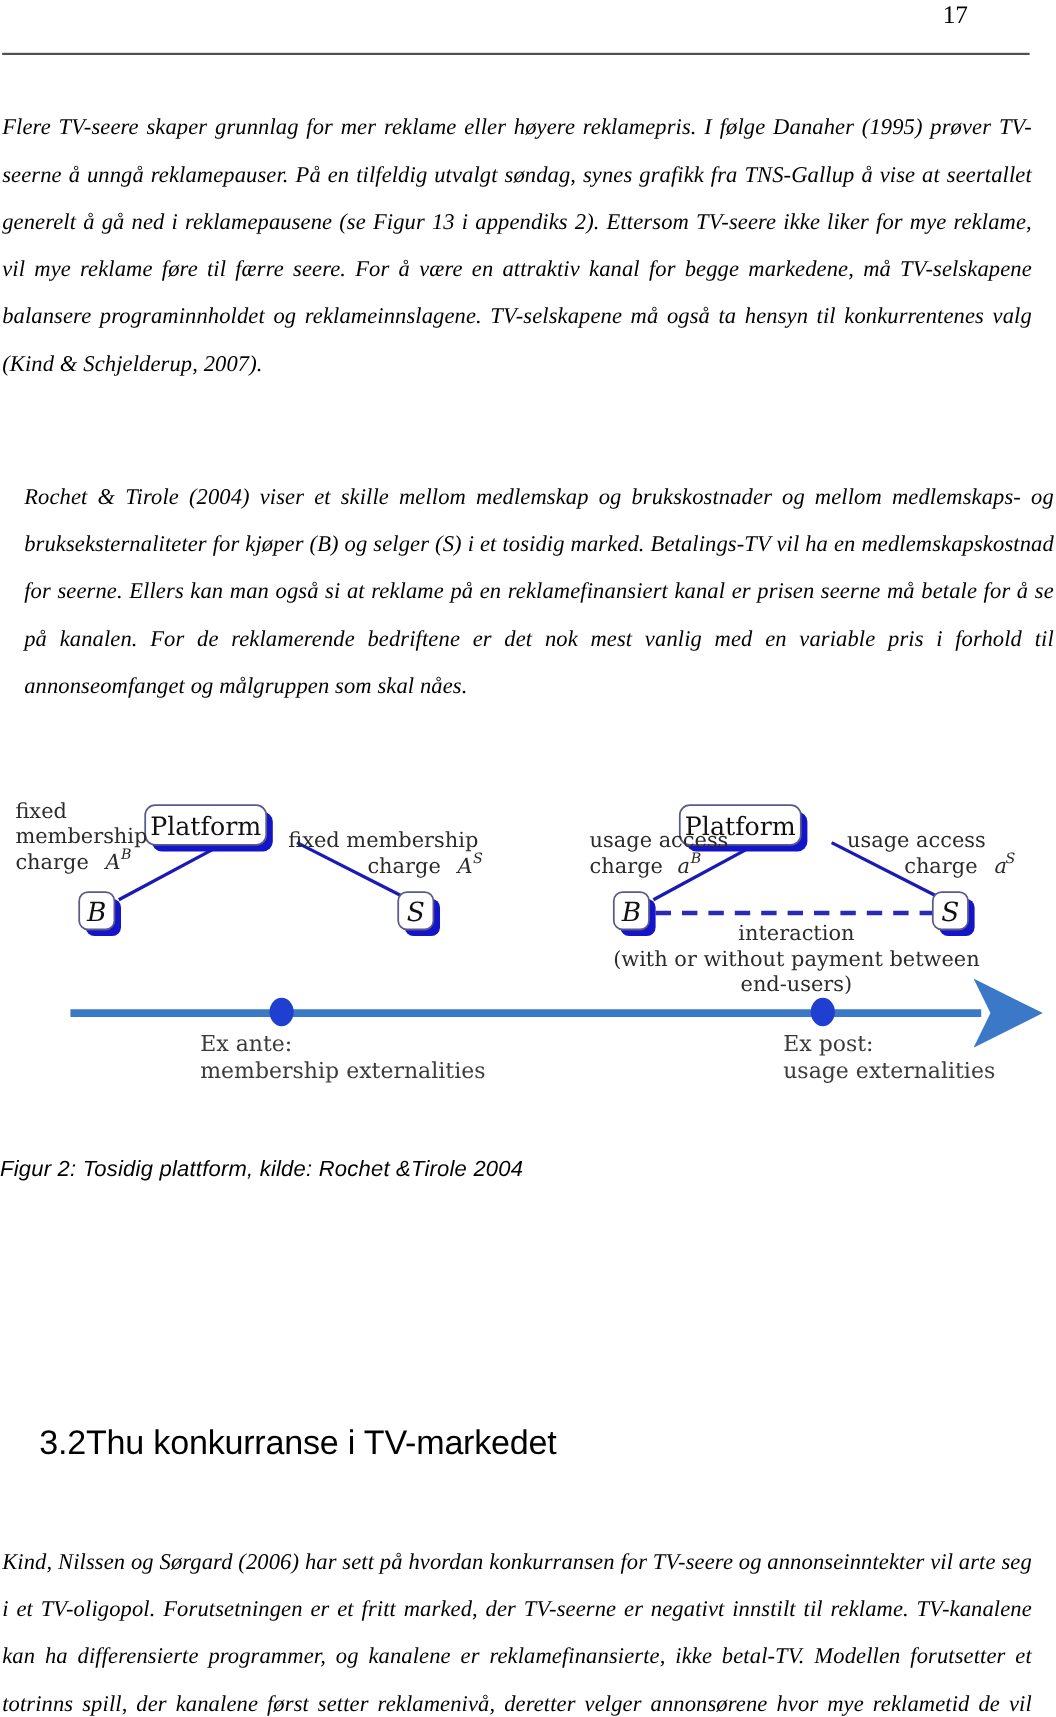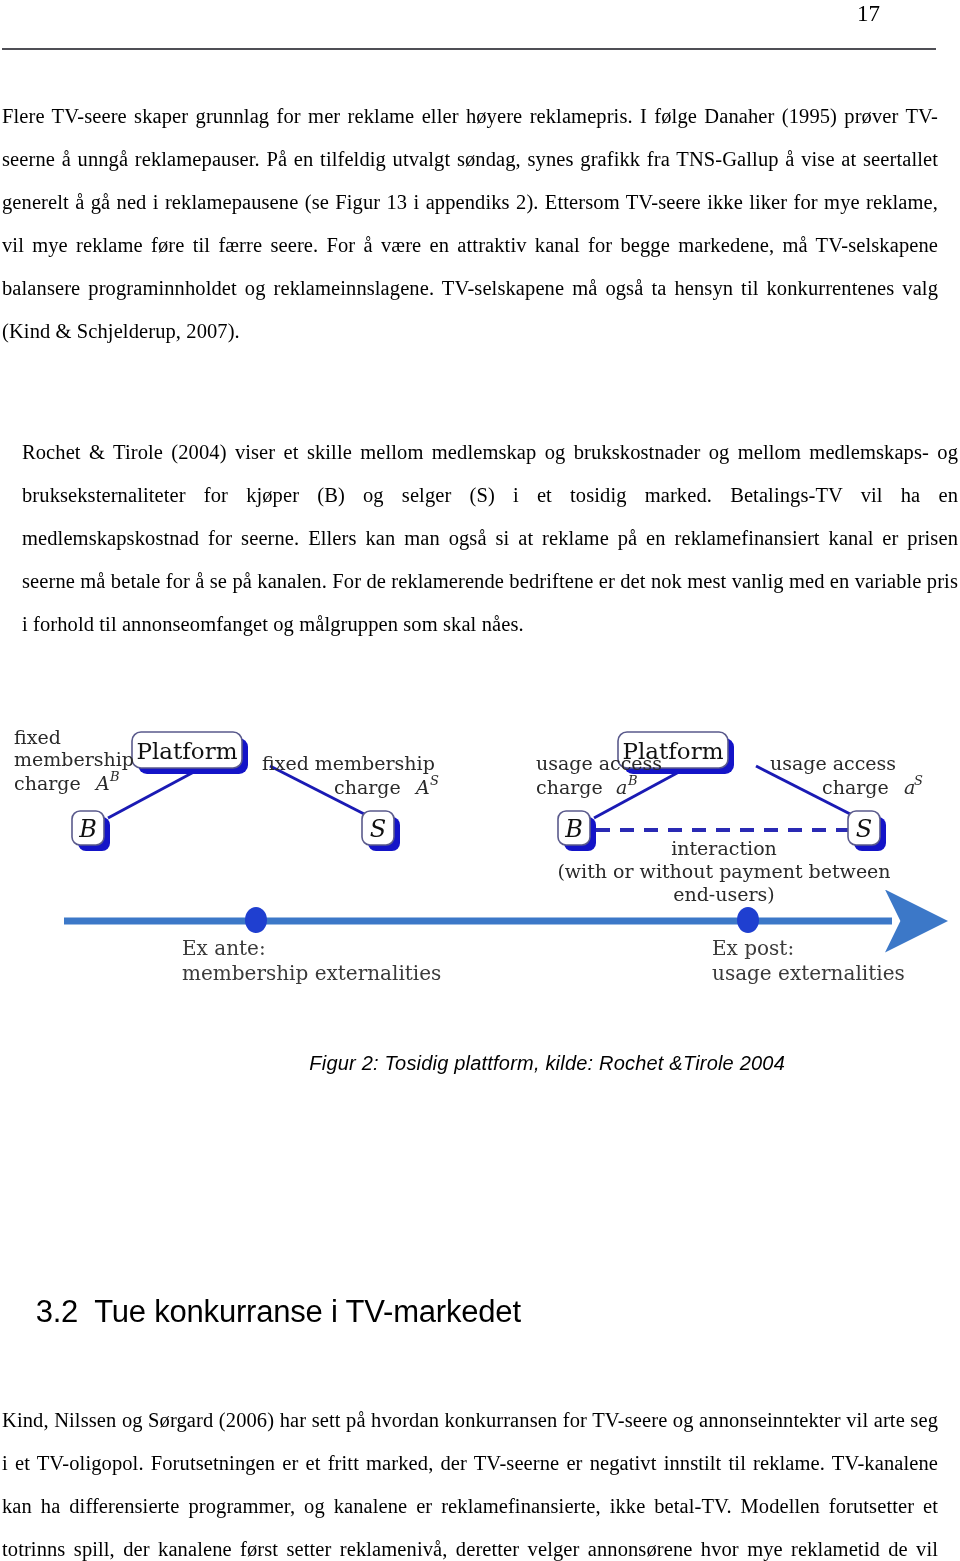--- a/index.html
+++ b/index.html
@@ -45,20 +45,21 @@
   
   .body-text {
     position: absolute;
     left: 2px;
     width: 936px;
     font-size: 20.5px;
     line-height: 43px;
     text-align: justify;
     text-justify: inter-word;
     letter-spacing: 0.1px;
+    font-style: italic;
   }
   .p1 { top: 74px; }
   .p2 { top: 410px; margin-left: 20px; }
   .p3 { top: 1378px; }
 
   
   .figure-wrap {
     position: absolute;
     top: 718px;
     left: 0;
@@ -68,40 +69,40 @@
   .figure-svg {
     position: absolute;
     top: 0;
     left: 0;
   }
   .figure-caption {
     position: absolute;
     top: 1052px;
     left: 0;
     width: 785px;
-    text-align: right;
+    text-align: left;
     font-family: "Liberation Sans", "DejaVu Sans", sans-serif;
     font-style: italic;
     font-size: 20px;
     letter-spacing: 0.2px;
     color: #000;
   }
 
   
   .section-heading {
     position: absolute;
     top: 1232px;
     left: 2px;
     font-family: "Liberation Sans", "DejaVu Sans", sans-serif;
     font-size: 31px;
     font-weight: normal;
     letter-spacing: -0.2px;
     white-space: pre;
   }
-  .section-heading .num { margin-right: 16px; }
+  .section-heading .num { }
 
   
   .dgm-label {
     font-family: "DejaVu Serif", "Liberation Serif", serif;
     font-size: 19px;
     fill: #2a2a2a;
   }
   .dgm-node {
     font-family: "DejaVu Serif", "Liberation Serif", serif;
     font-size: 23px;
@@ -234,18 +235,18 @@
 
         <text class="tl-label" x="712" y="237">Ex post:</text>
         <text class="tl-label" x="712" y="262">usage externalities</text>
       </g>
     </svg>
   </div>
 
   <div class="figure-caption">Figur 2: Tosidig plattform, kilde: Rochet &amp;Tirole 2004</div>
 
   <h2 class="section-heading">
-    <span class="num">3.2</span><span>Tue konkurranse i TV-markedet</span>
+    <span class="num">3.2</span><span>Thu konkurranse i TV-markedet</span>
   </h2>
 
   <p class="body-text p3">Kind, Nilssen og Sørgard (2006) har sett på hvordan konkurransen for TV-seere og annonseinntekter vil arte seg i et TV-oligopol. Forutsetningen er et fritt marked, der TV-seerne er negativt innstilt til reklame. TV-kanalene kan ha differensierte programmer, og kanalene er reklamefinansierte, ikke betal-TV. Modellen forutsetter et totrinns spill, der kanalene først setter reklamenivå, deretter velger annonsørene hvor mye reklametid de vil kjøpe.</p>
 
 </div>
 
 </body></html>

